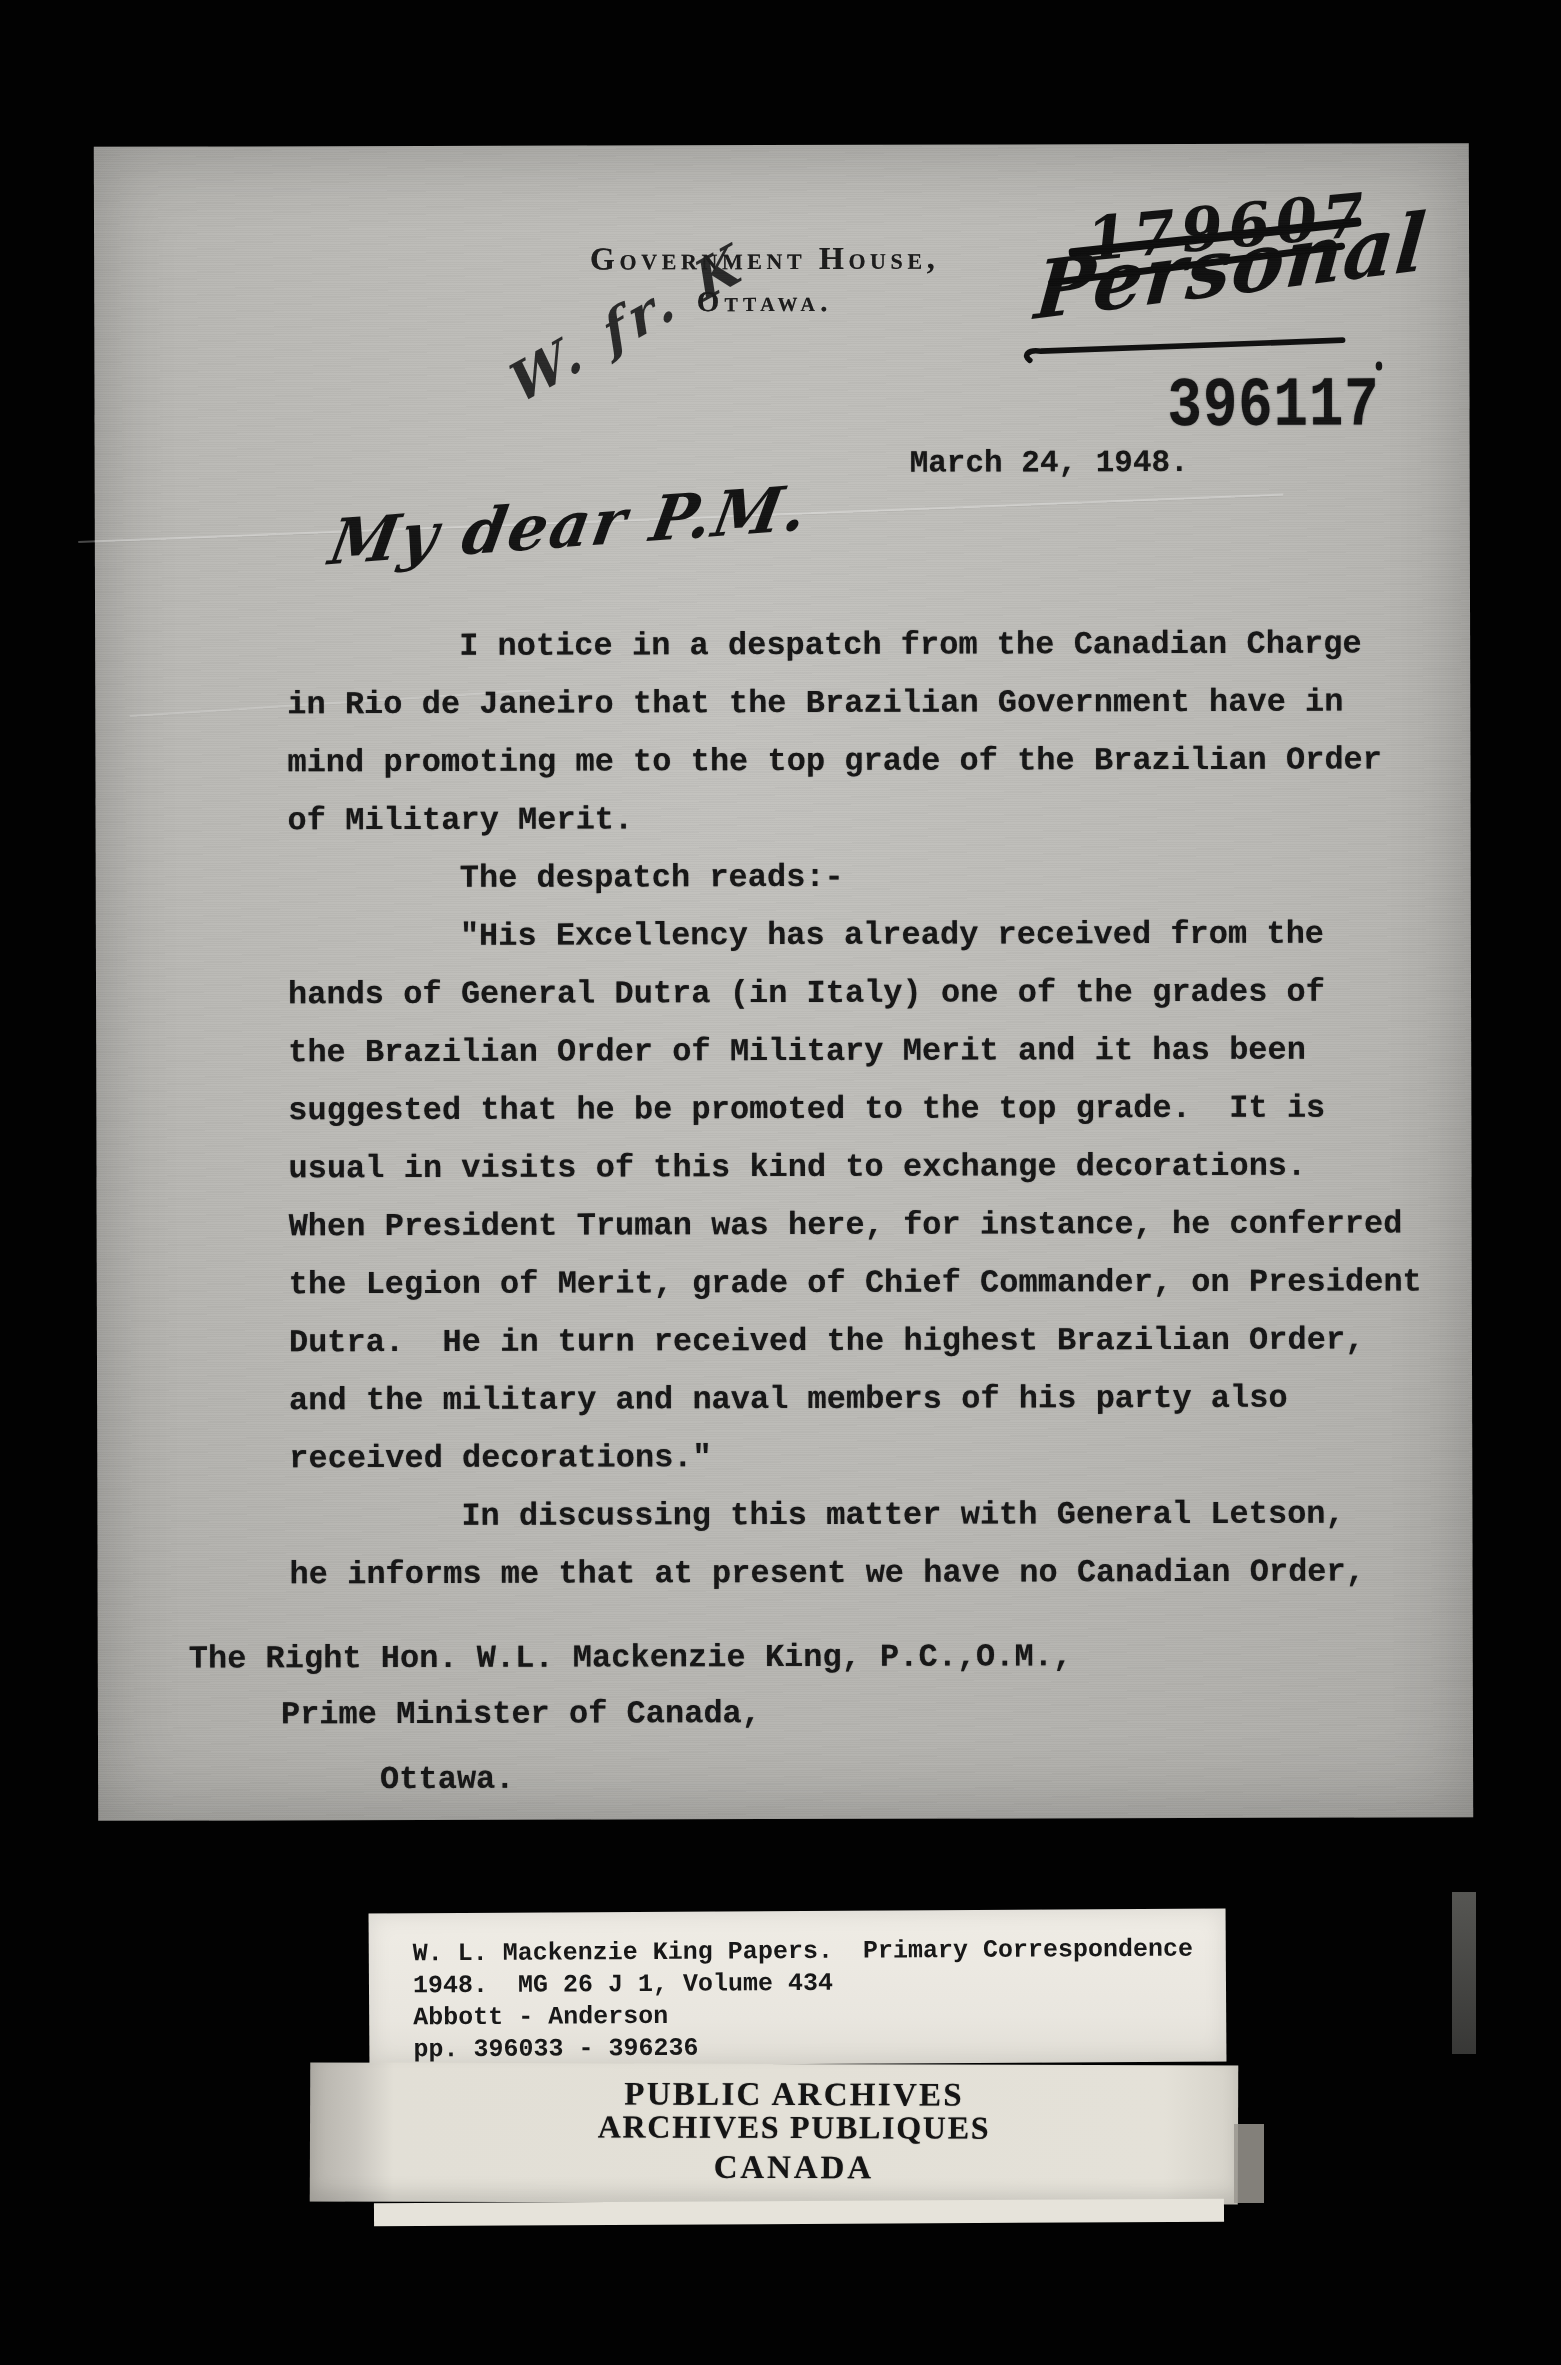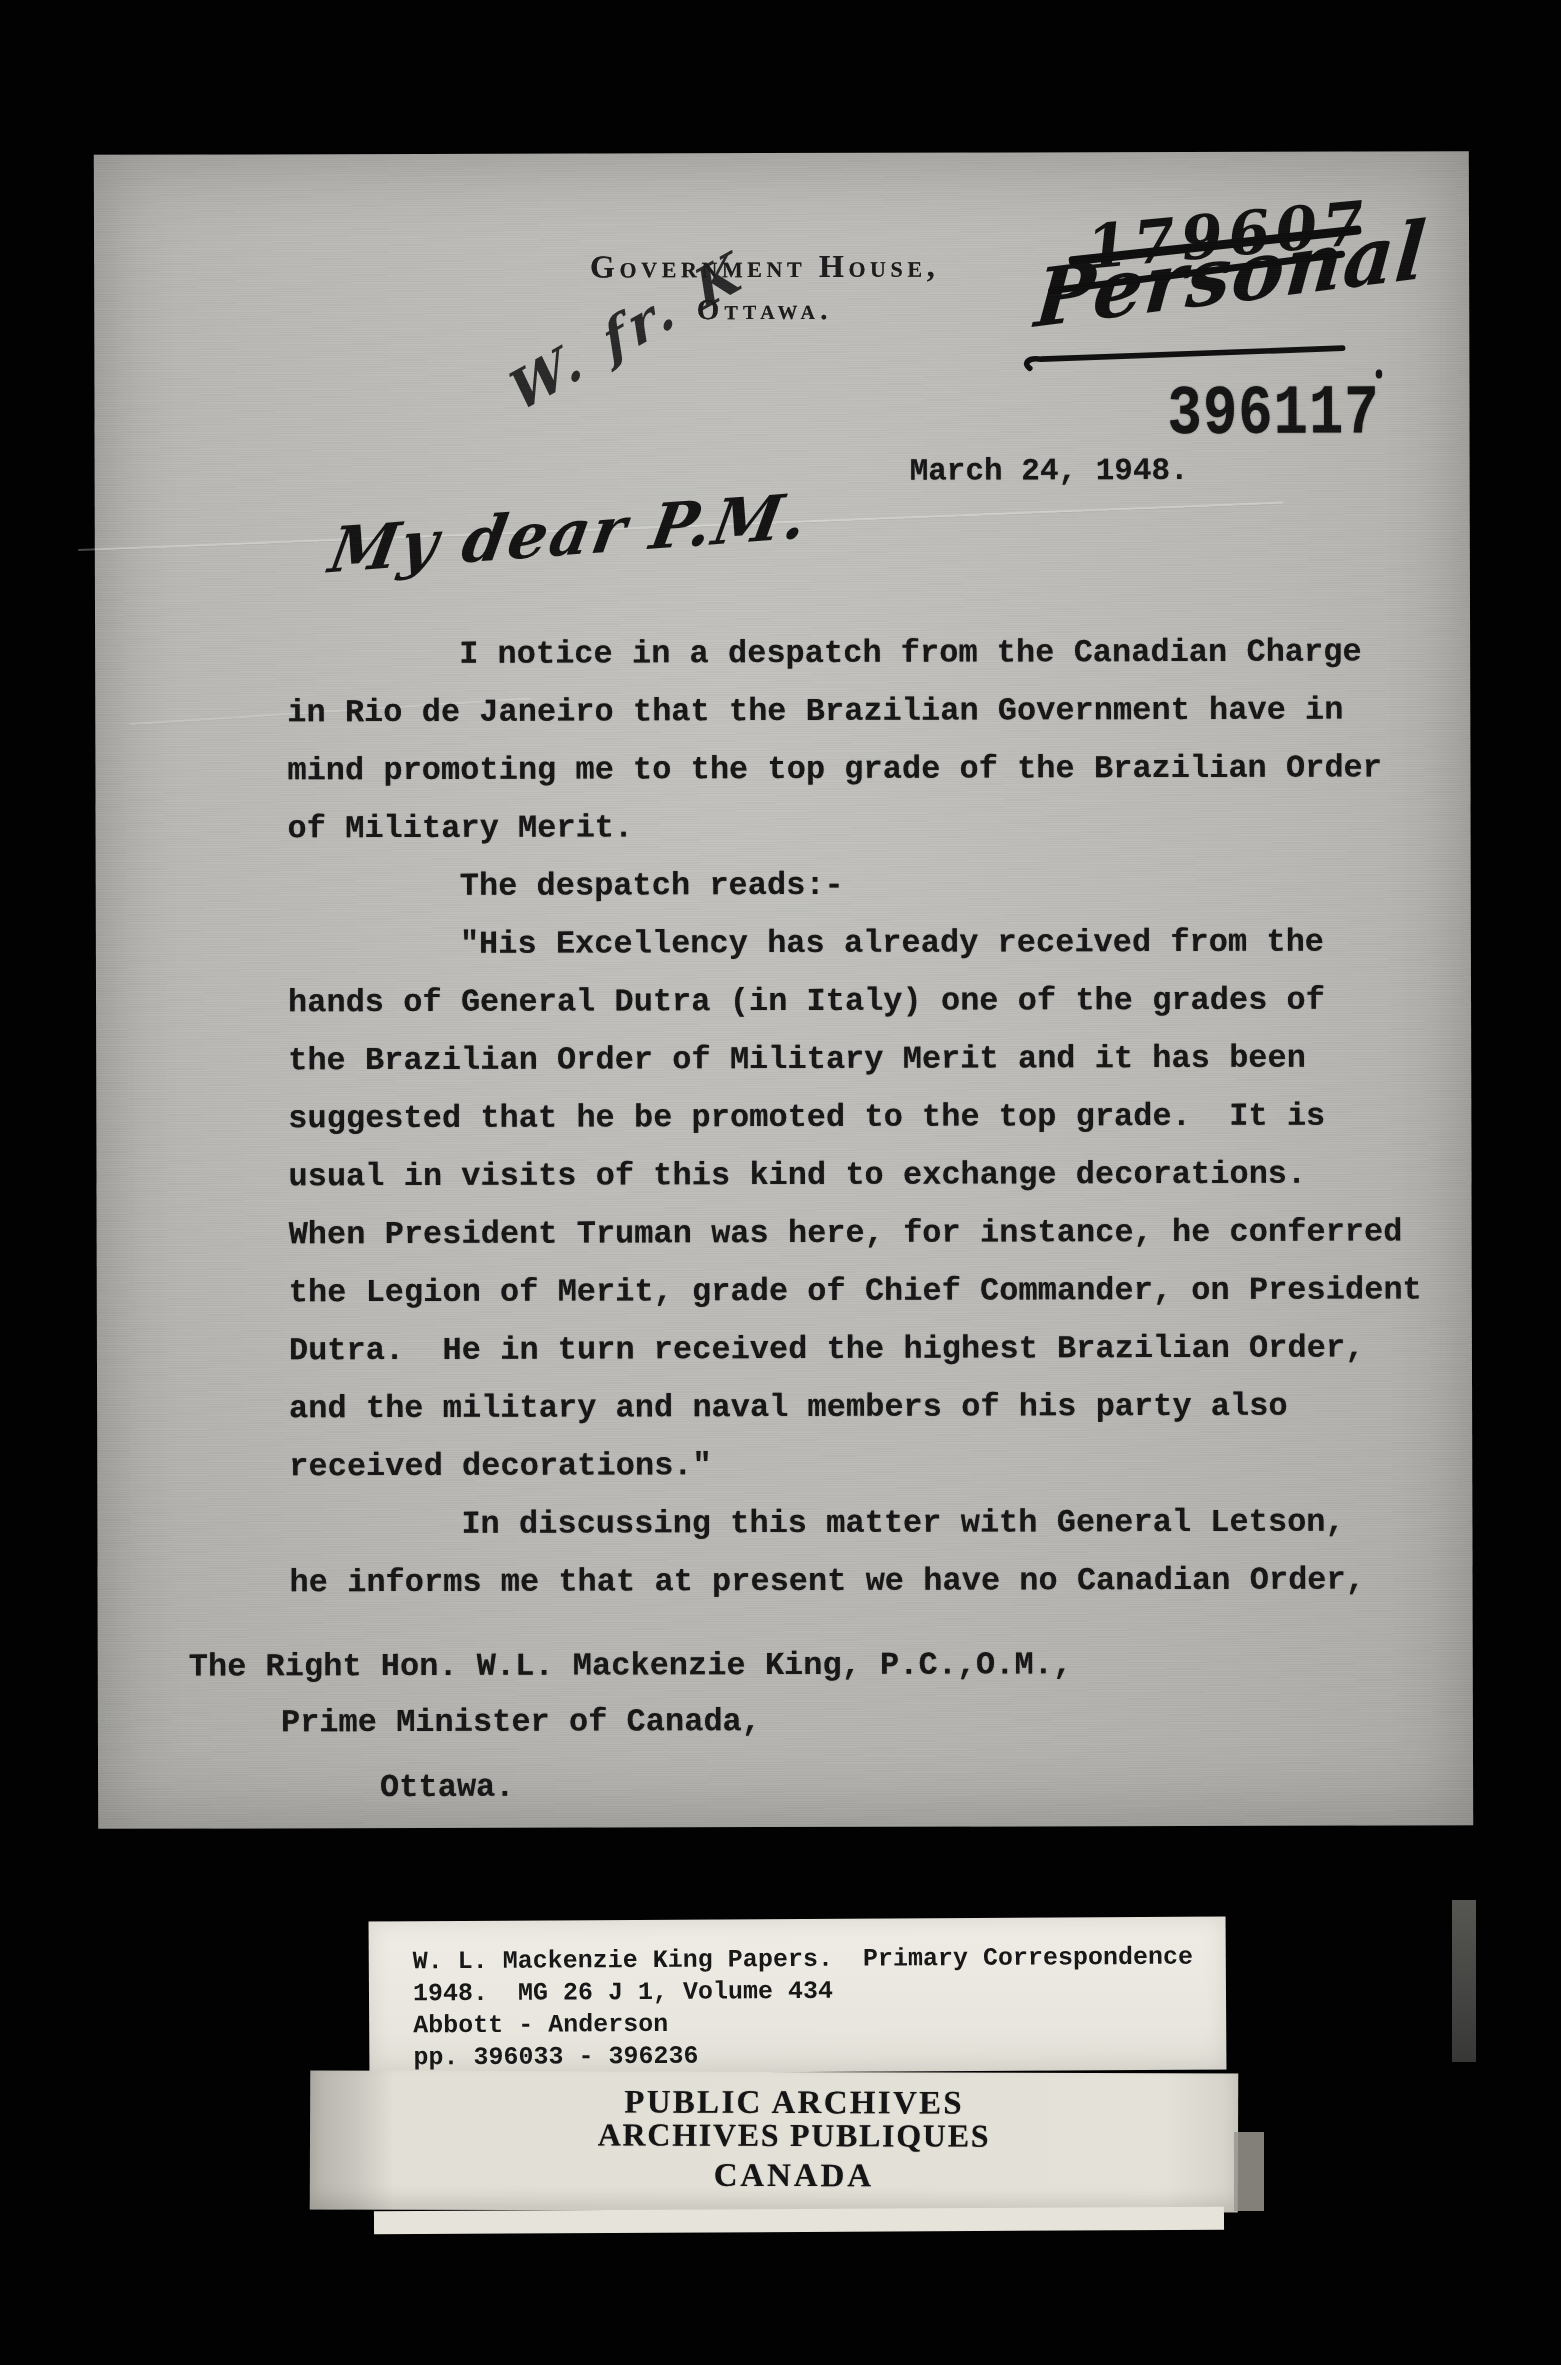--- a/index.html
+++ b/index.html
@@ -2,21 +2,21 @@
 <html style="font-size:9.2px"><head>
 <meta charset="utf-8">
 <style>
   html, body {
     margin: 0; padding: 0;
     width: 1562px; height: 2366px;
     background: #020202;
     overflow: hidden;
     font-family: "Liberation Sans", sans-serif;
   }
-  .scene { position: absolute; inset: 0; background: #020202; margin-top: 8px; }
+  .scene { position: absolute; inset: 0; background: #020202; }
 
   
   .page {
     position: absolute;
     left: 96px; top: 145px;
     width: 1375px; height: 1674px;
     background: radial-gradient(ellipse at 46% 34%, #c3c2be 0%, #bab9b5 52%, #abaaa6 100%);
     box-shadow: inset 0 0 80px rgba(0,0,0,0.22);
     transform: rotate(-0.15deg);
     transform-origin: 50% 50%;

